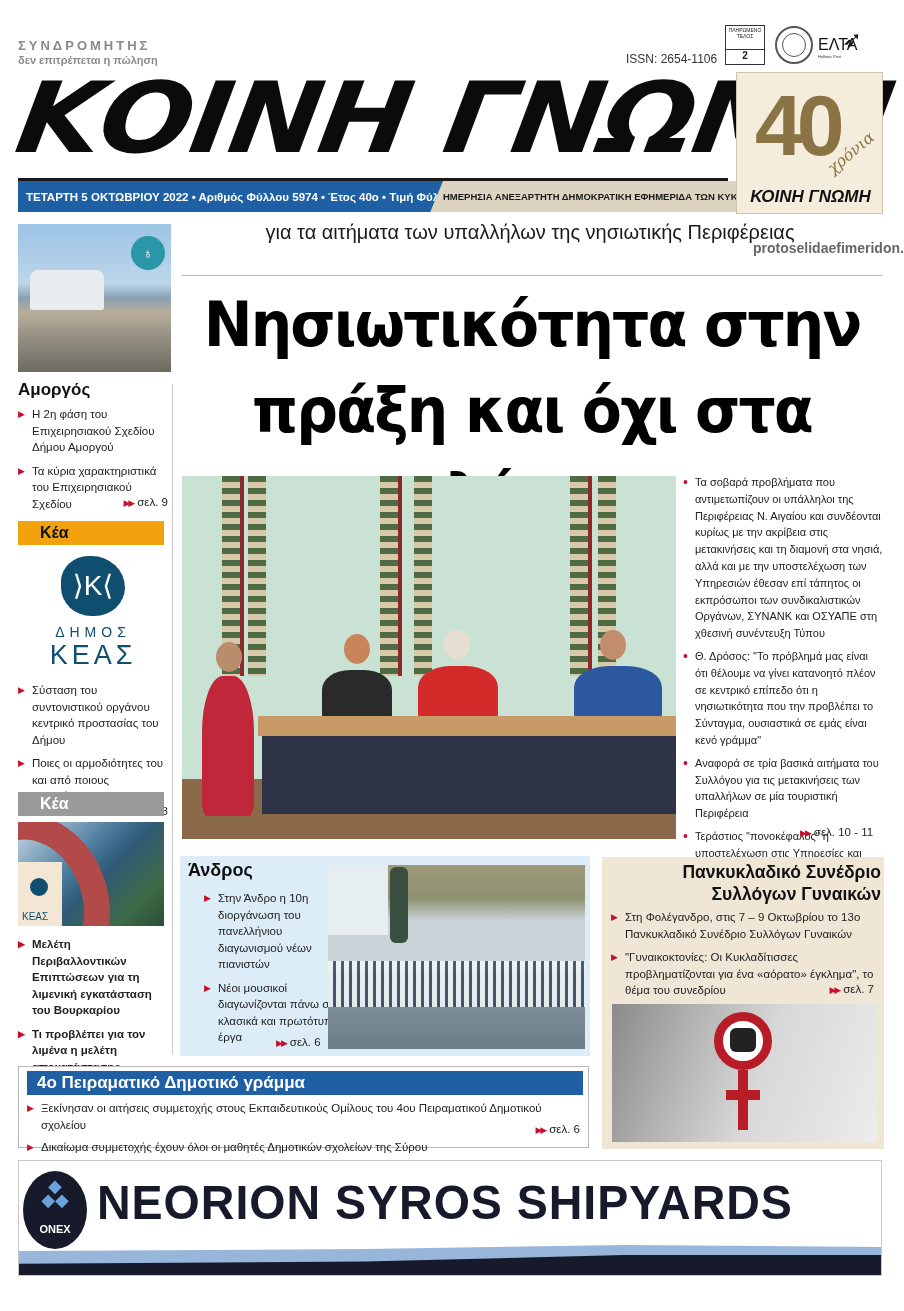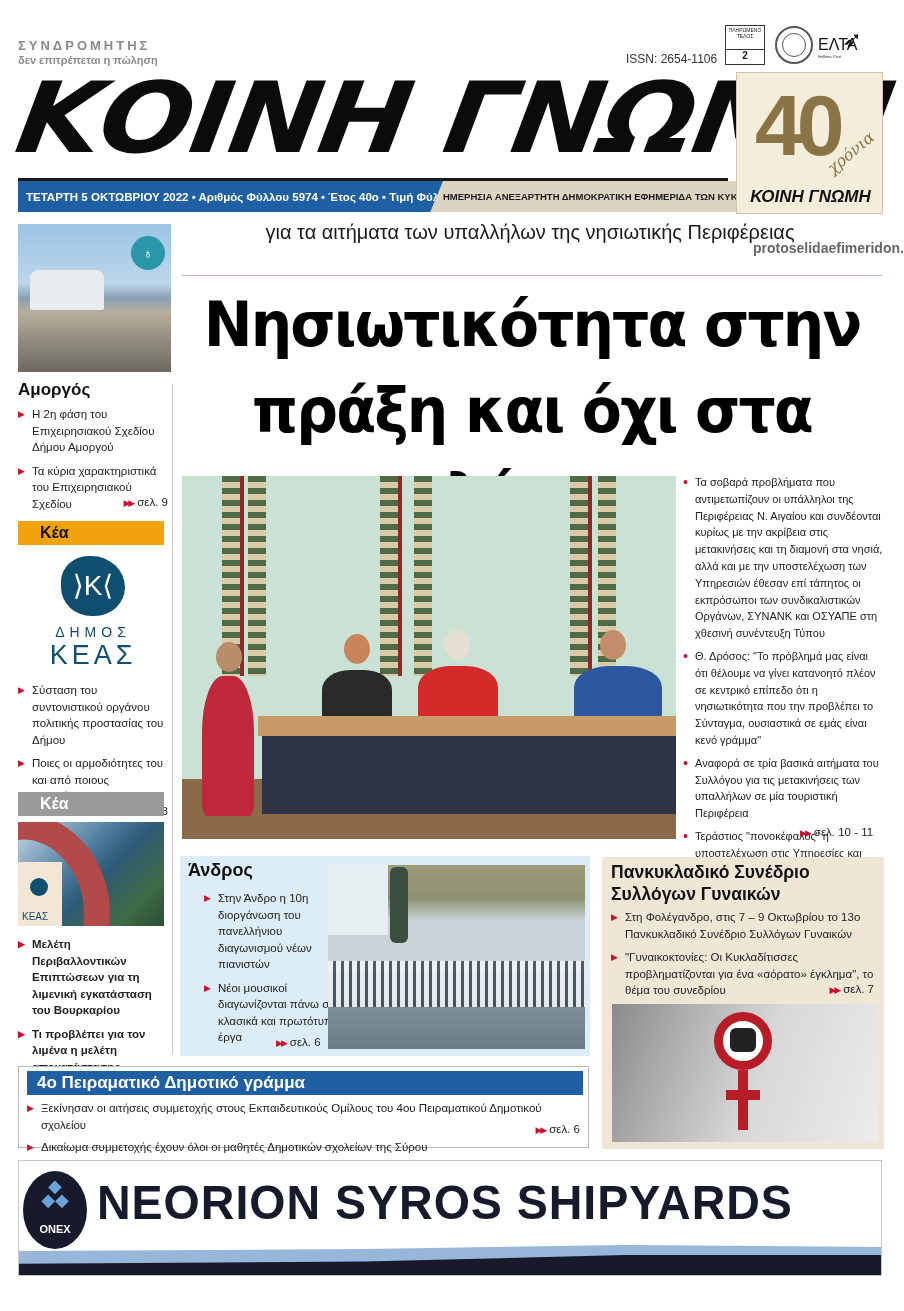--- a/index.html
+++ b/index.html
@@ -81,21 +81,21 @@
   .andros-box { left: 180px; top: 856px; width: 410px; height: 200px; background: #dcedf8; }
   .andros-box .title { position: absolute; left: 8px; top: 4px; font-size: 18px; font-weight: bold; color: #111; }
   .andros-box ul { position: absolute; left: 24px; top: 34px; width: 135px; }
   .andros-photo { position: absolute; left: 148px; top: 9px; width: 257px; height: 184px; background: linear-gradient(180deg, #9e9a7a 0%, #8c9070 18%, #c9d2d6 30%, #c9d2d6 55%, #8a9aa6 60%, #6d7d88 100%); overflow: hidden; }
   .andros-photo .building { position: absolute; left: 0; top: 0; width: 60px; height: 70px; background: #e6eef2; }
   .andros-photo .statue { position: absolute; left: 62px; top: 2px; width: 18px; height: 76px; background: #3b4f40; border-radius: 6px; }
   .andros-photo .crowd { position: absolute; left: 0; top: 96px; width: 257px; height: 46px; background: repeating-linear-gradient(90deg, #f1f4f6 0 5px, #3c4e68 5px 8px); opacity: 0.9; }
 
   
   .women-box { left: 602px; top: 857px; width: 282px; height: 292px; background: #efe6d6; }
-  .women-box .title { position: absolute; left: 9px; top: 4px; width: 270px; font-size: 17.5px; font-weight: bold; line-height: 22px; color: #111; }
+  .women-box .title { position: absolute; left: 9px; top: 4px; width: 270px; font-size: 17.5px; font-weight: bold; line-height: 22px; color: #111; text-align: right; }
   .women-box ul { position: absolute; left: 9px; top: 52px; width: 270px; }
   .women-box .page-ref { position: absolute; right: 10px; top: 126px; }
   .women-photo { position: absolute; left: 10px; top: 147px; width: 266px; height: 138px; background: linear-gradient(110deg, #8a8a8a 0%, #b6b6b6 30%, #d8d8d8 55%, #ececec 100%); overflow: hidden; }
   .women-photo .ring { position: absolute; left: 102px; top: 8px; width: 58px; height: 58px; border-radius: 50%; border: 9px solid #b81d27; background: #fff; }
   .women-photo .fist { position: absolute; left: 118px; top: 24px; width: 26px; height: 24px; background: #222; border-radius: 6px; }
   .women-photo .stem { position: absolute; left: 126px; top: 66px; width: 10px; height: 60px; background: #b81d27; }
   .women-photo .cross { position: absolute; left: 114px; top: 86px; width: 34px; height: 10px; background: #b81d27; }
 
   
   .school-box { left: 18px; top: 1066px; width: 571px; height: 82px; border: 1px solid #b8b8b8; background: #fff; }
@@ -155,21 +155,21 @@
 </div>
 
 <div class="abs kea-bar orange">Κέα</div>
 <div class="abs kea-logo">
   <div class="blob">⟩K⟨</div>
   <div class="dimos">ΔΗΜΟΣ</div>
   <div class="keas">ΚΕΑΣ</div>
 </div>
 <div class="abs col-left" style="top:682px;">
   <ul class="bullet-list">
-    <li>Σύσταση του συντονιστικού οργάνου πολιτικής προστασίας του Δήμου</li>
+    <li>Σύσταση του συντονιστικού οργάνου κεντρικό προστασίας του Δήμου</li>
     <li style="margin-bottom:0;">Ποιες οι αρμοδιότητες του και από ποιους απαρτίζεται</li>
   </ul>
   <div class="page-ref"><span class="arr">▶▶</span><span>σελ. 8</span></div>
 </div>
 
 <div class="abs kea-bar grey">Κέα</div>
 <div class="abs kea-photo">
   <div class="arc"></div>
   <div class="corner"></div>
   <div class="mini-logo"></div>

